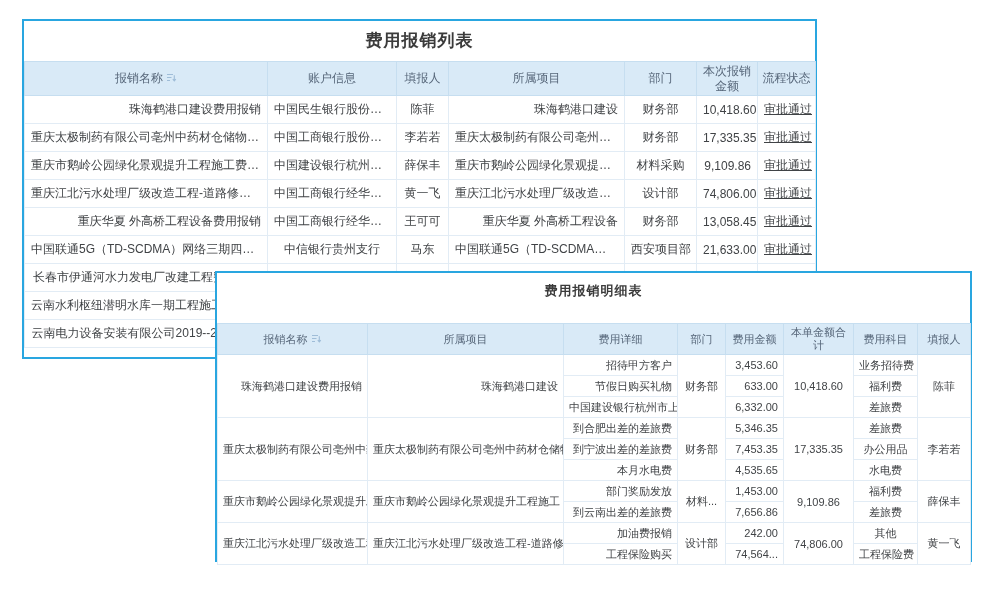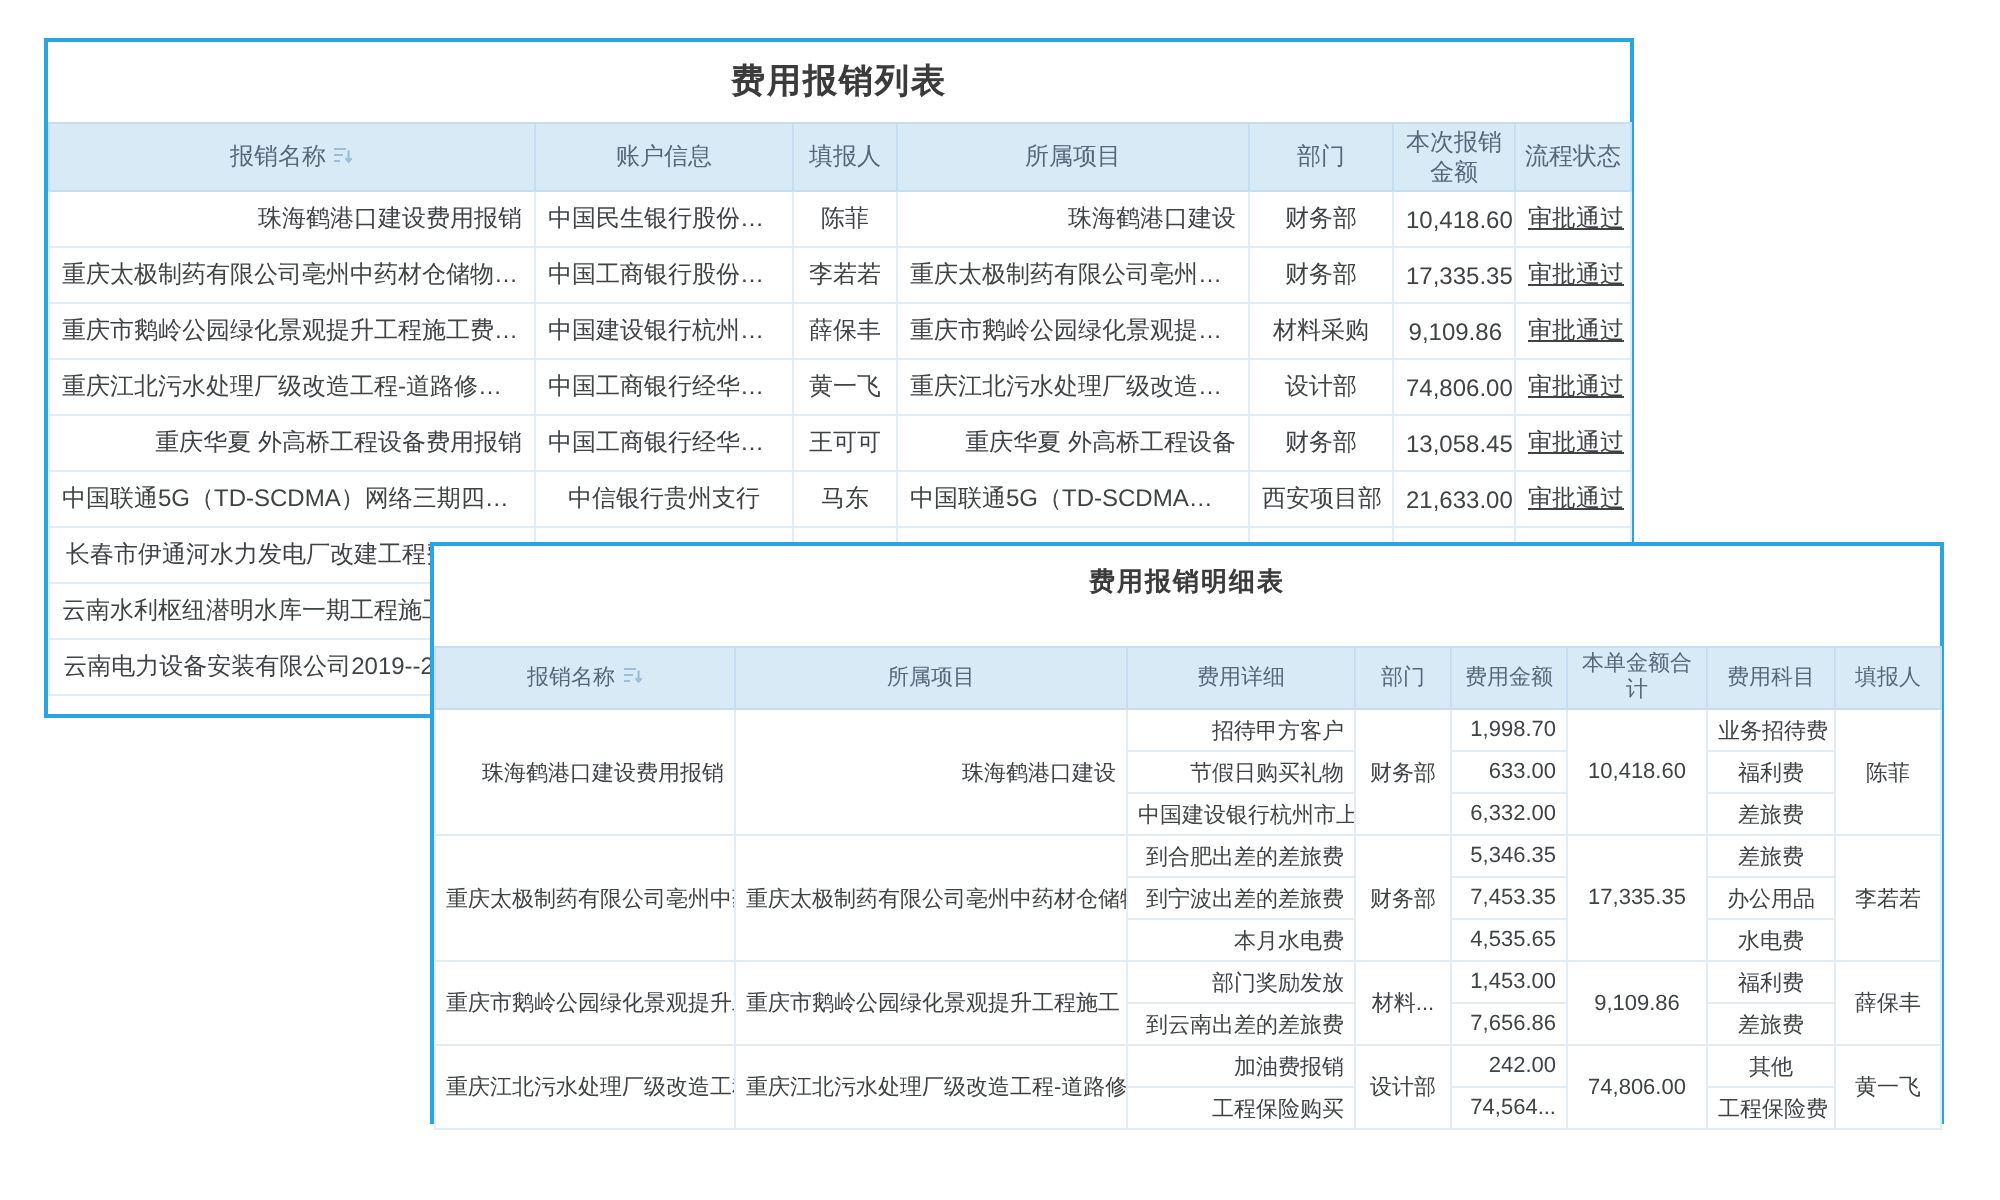--- a/index.html
+++ b/index.html
@@ -170,21 +170,21 @@
             <th><span>费用科目</span></th>
             <th><span>填报人</span></th>
           </tr>
         </thead>
       <tbody id="t2-body">
           <tr>
             <td class="left link" rowspan="3">珠海鹤港口建设费用报销</td>
             <td class="left link" rowspan="3">珠海鹤港口建设</td>
             <td class="left">招待甲方客户</td>
             <td class="center ellip" rowspan="3">财务部</td>
-            <td class="right">1,998.70</td>
+            <td class="right">3,453.60</td>
             <td class="center" rowspan="3">10,418.60</td>
             <td class="center">业务招待费</td>
             <td class="center link" rowspan="3">陈菲</td>
           </tr>
           <tr>
             <td class="left">节假日购买礼物</td>
             <td class="right">633.00</td>
             <td class="center">福利费</td>
           </tr>
           <tr>

